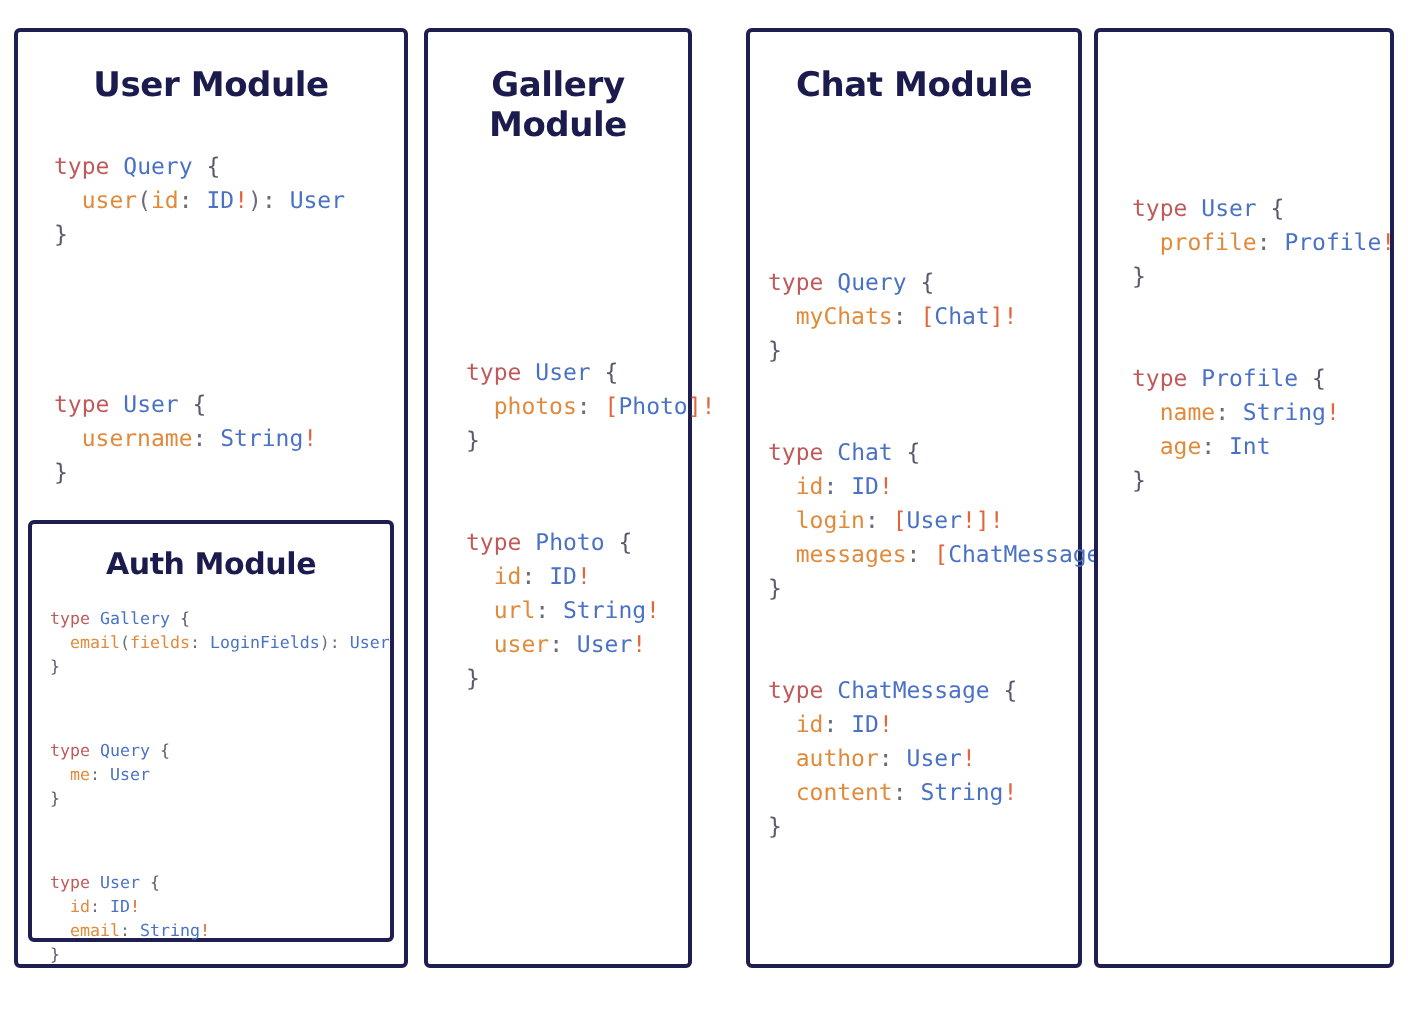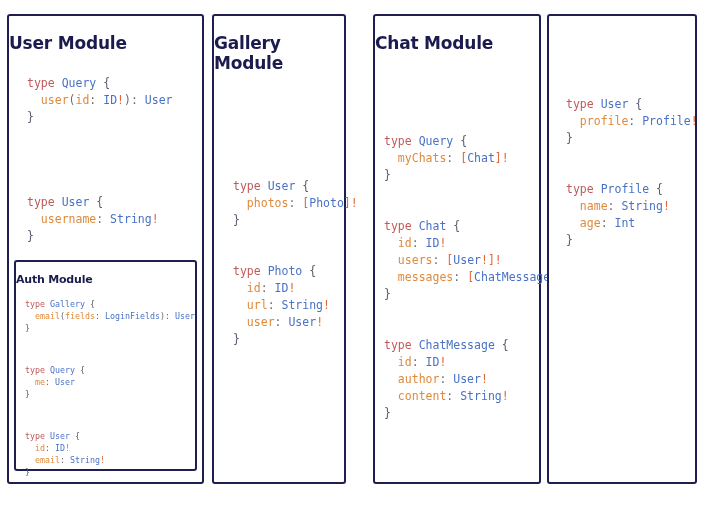--- a/index.html
+++ b/index.html
@@ -24,20 +24,21 @@
 
   .card {
     position: absolute;
     box-sizing: border-box;
     background: #ffffff;
     border: 2px solid #1e1e50;
     border-radius: 3px;
   }
 
   .card-title {
+    text-align: center;
     font-family: "DejaVu Sans", "Liberation Sans", sans-serif;
     font-weight: bold;
     color: #1b1b4d;
     letter-spacing: -0.2px;
   }
 
   .card > .card-title {
     font-size: 17px;
     margin-top: 17px;
     margin-bottom: 0;
@@ -69,21 +70,21 @@
     left: 5px;
     top: 244px;
     width: 183px;
     height: 211px;
     box-sizing: border-box;
     background: #ffffff;
     border: 2px solid #1e1e50;
     border-radius: 3px;
   }
   #card-auth > .card-title {
-    font-size: 11px;
+    font-size: 15px;
     margin-top: 11px;
   }
   #card-auth .code-block {
     font-size: 8.3px;
     line-height: 12.2px;
   }
 
   .code-user    { margin: 22px 0 0 18px; }
   .code-gallery { margin: 105px 0 0 19px; }
   .code-chat    { margin: 80px 0 0 9px; }
@@ -142,21 +143,21 @@
   </div>
 
   <div class="card" id="card-chat">
     <div class="card-title">Chat Module</div>
     <div class="code-block code-chat"><span><span class="tok-kw">type</span><span class="tok-punct"> </span><span class="tok-type">Query</span><span class="tok-punct"> </span><span class="tok-brace">{</span></span>
 <span><span class="tok-punct">  </span><span class="tok-field">myChats</span><span class="tok-punct">:</span><span class="tok-type"> </span><span class="tok-bang">[</span><span class="tok-type">Chat</span><span class="tok-bang">]!</span></span>
 <span><span class="tok-brace">}</span></span>
 <span class="spacer-line">&nbsp;</span>
 <span><span class="tok-kw">type</span><span class="tok-punct"> </span><span class="tok-type">Chat</span><span class="tok-punct"> </span><span class="tok-brace">{</span></span>
 <span><span class="tok-punct">  </span><span class="tok-field">id</span><span class="tok-punct">:</span><span class="tok-type"> ID</span><span class="tok-bang">!</span></span>
-<span><span class="tok-punct">  </span><span class="tok-field">users</span><span class="tok-punct">:</span><span class="tok-type"> </span><span class="tok-bang">[</span><span class="tok-type">User</span><span class="tok-bang">!]!</span></span>
+<span><span class="tok-punct">  </span><span class="tok-field">login</span><span class="tok-punct">:</span><span class="tok-type"> </span><span class="tok-bang">[</span><span class="tok-type">User</span><span class="tok-bang">!]!</span></span>
 <span><span class="tok-punct">  </span><span class="tok-field">messages</span><span class="tok-punct">:</span><span class="tok-type"> </span><span class="tok-bang">[</span><span class="tok-type">ChatMessage</span><span class="tok-bang">]!</span></span>
 <span><span class="tok-brace">}</span></span>
 <span class="spacer-line">&nbsp;</span>
 <span><span class="tok-kw">type</span><span class="tok-punct"> </span><span class="tok-type">ChatMessage</span><span class="tok-punct"> </span><span class="tok-brace">{</span></span>
 <span><span class="tok-punct">  </span><span class="tok-field">id</span><span class="tok-punct">:</span><span class="tok-type"> ID</span><span class="tok-bang">!</span></span>
 <span><span class="tok-punct">  </span><span class="tok-field">author</span><span class="tok-punct">:</span><span class="tok-type"> User</span><span class="tok-bang">!</span></span>
 <span><span class="tok-punct">  </span><span class="tok-field">content</span><span class="tok-punct">:</span><span class="tok-type"> String</span><span class="tok-bang">!</span></span>
 <span><span class="tok-brace">}</span></span>
 </div>
   </div>

